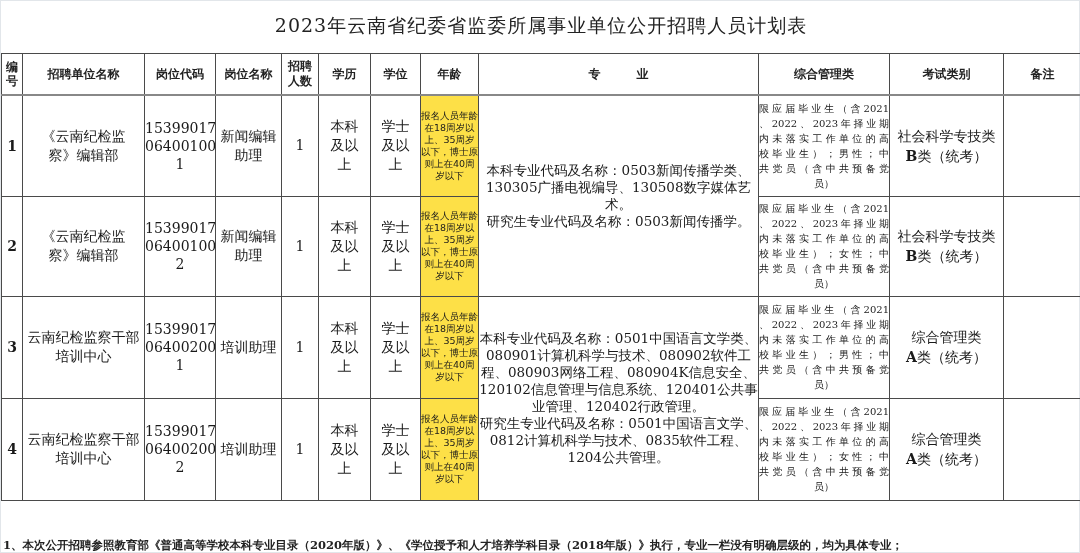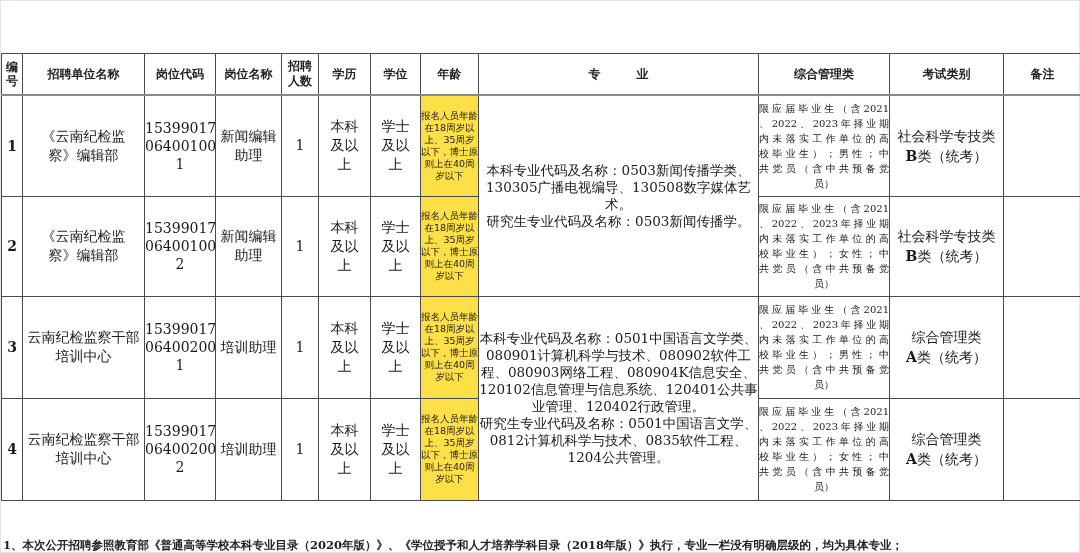--- a/index.html
+++ b/index.html
@@ -105,20 +105,21 @@
       line-height: 17px;
       font-weight: bold;
       color: #222;
       white-space: nowrap;
     }
   </style>
 </head>
 <body>
 
 <div class="page">
+  <div class="title">2023年云南省纪委省监委所属事业单位公开招聘人员计划表</div>
 
   <table class="plan">
     <colgroup>
       <col style="width:21px">
       <col style="width:122px">
       <col style="width:71px">
       <col style="width:66px">
       <col style="width:37px">
       <col style="width:52px">
       <col style="width:50px">

